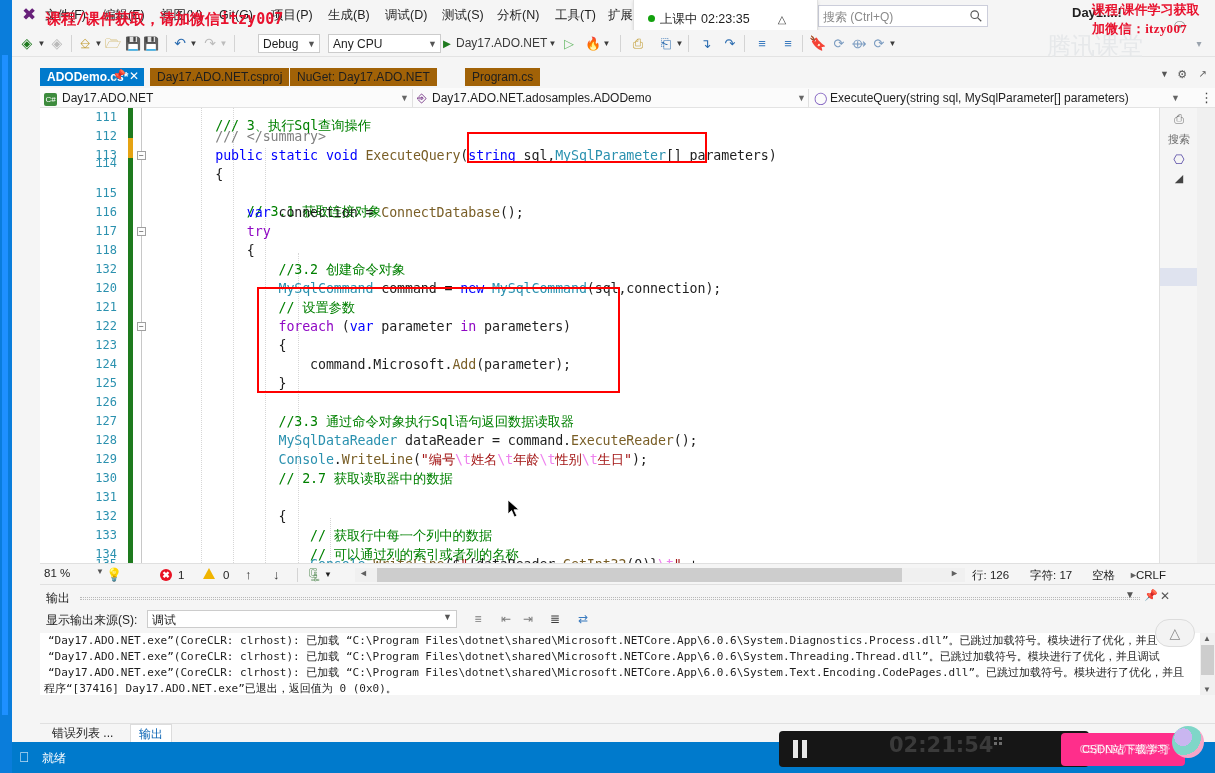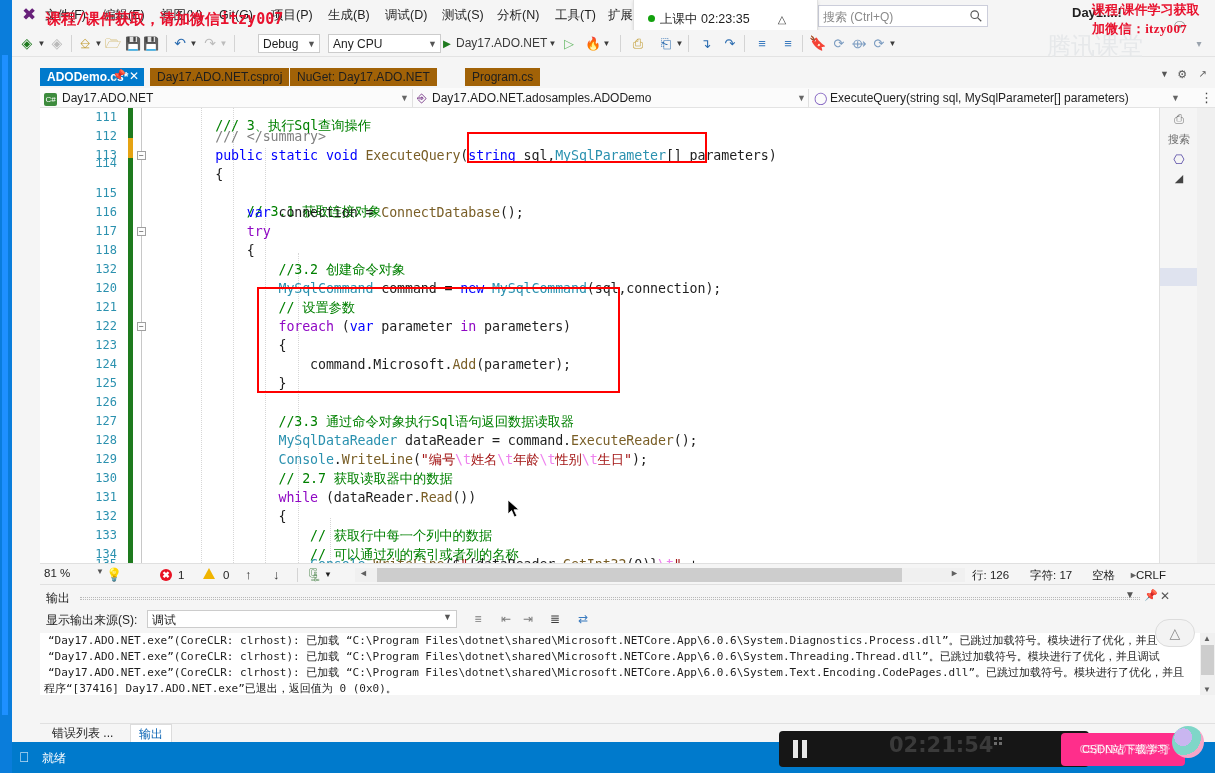--- a/index.html
+++ b/index.html
@@ -620,21 +620,20 @@
       <div class="cline" style="top:190px;"><span class="cmt">                // 设置参数</span></div>
       <div class="cline" style="top:209px;"><span class="ctrl">                foreach </span><span class="plain">(</span><span class="kw">var </span><span class="plain">parameter </span><span class="ctrl">in </span><span class="plain">parameters)</span></div>
       <div class="cline" style="top:228px;"><span class="plain">                {</span></div>
       <div class="cline" style="top:247px;"><span class="plain">                    command.Microsoft.</span><span class="meth">Add</span><span class="plain">(parameter);</span></div>
       <div class="cline" style="top:266px;"><span class="plain">                }</span></div>
       <div class="cline" style="top:285px;"><span class="plain">                </span></div>
       <div class="cline" style="top:304px;"><span class="cmt">                //3.3 通过命令对象执行Sql语句返回数据读取器</span></div>
       <div class="cline" style="top:323px;"><span class="type">                MySqlDataReader </span><span class="plain">dataReader = command.</span><span class="meth">ExecuteReader</span><span class="plain">();</span></div>
       <div class="cline" style="top:342px;"><span class="type">                Console</span><span class="plain">.</span><span class="meth">WriteLine</span><span class="plain">(</span><span class="str">"编号</span><span class="esc">\t</span><span class="str">姓名</span><span class="esc">\t</span><span class="str">年龄</span><span class="esc">\t</span><span class="str">性别</span><span class="esc">\t</span><span class="str">生日"</span><span class="plain">);</span></div>
       <div class="cline" style="top:361px;"><span class="cmt">                // 2.7 获取读取器中的数据</span></div>
-      <div class="cline" style="top:380px;"><span class="ctrl">                while </span><span class="plain">(dataReader.</span><span class="meth">Read</span><span class="plain">())</span></div>
       <div class="cline" style="top:399px;"><span class="plain">                {</span></div>
       <div class="cline" style="top:418px;"><span class="cmt">                    // 获取行中每一个列中的数据</span></div>
       <div class="cline" style="top:437px;"><span class="cmt">                    // 可以通过列的索引或者列的名称</span></div>
       <div class="cline" style="top:447px;overflow:hidden;height:9px;line-height:19px;"><span class="type">                    Console</span><span class="plain">.</span><span class="meth">WriteLine</span><span class="plain">($</span><span class="str">"</span><span class="plain">{dataReader.</span><span class="meth">GetInt32</span><span class="plain">(0)}</span><span class="esc">\t</span><span class="str">" </span><span class="plain">+</span></div>
     </div>
 
     <div class="redbox" style="left:427px;top:24px;width:240px;height:31px;"></div>
     <div class="redbox" style="left:217px;top:179px;width:363px;height:106px;"></div>
 
     <svg id="cursor" viewBox="0 0 12 19">

